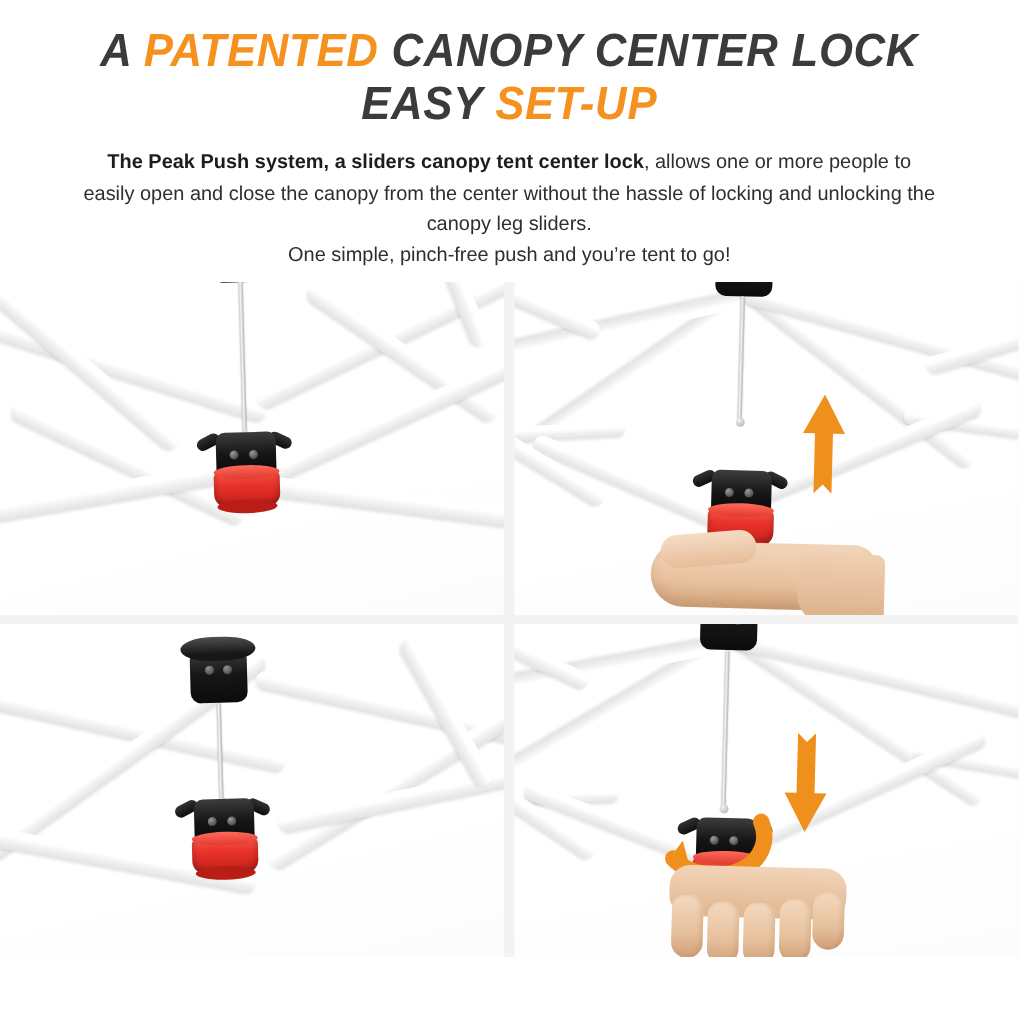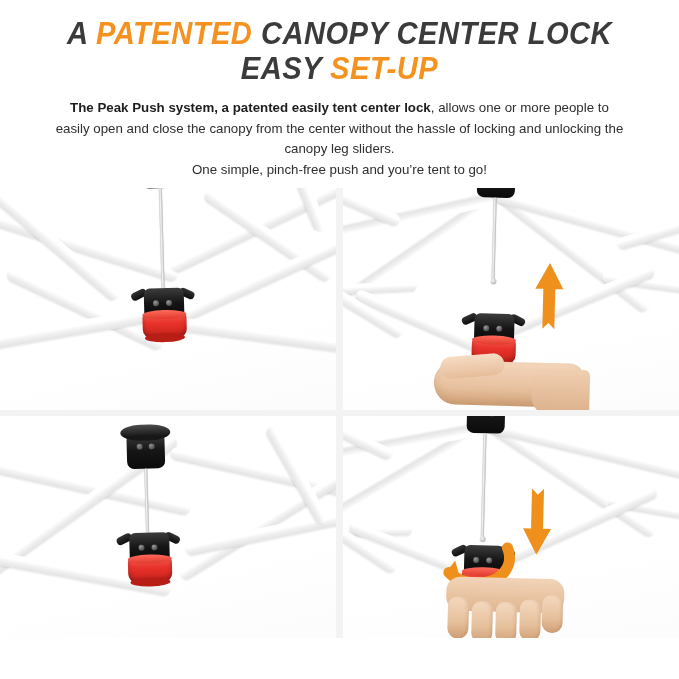--- a/index.html
+++ b/index.html
@@ -207,21 +207,21 @@
 
 <div class="page">
 
   <div class="header">
     <div class="headline">
       <span><span>A </span><span class="accent">PATENTED</span><span> CANOPY CENTER LOCK</span></span>
       <span class="l2"><span>EASY </span><span class="accent">SET-UP</span></span>
     </div>
 
     <p class="body-copy">
-      <span class="lead">The Peak Push system, a patented easily tent center lock</span><span>, allows one or more people to easily open and close the canopy from the center without the hassle of locking and unlocking the canopy leg sliders.</span>
+      <span class="lead">The Peak Push system, a sliders canopy tent center lock</span><span>, allows one or more people to easily open and close the canopy from the center without the hassle of locking and unlocking the canopy leg sliders.</span>
       <br>
       <span>One simple, pinch-free push and you’re tent to go!</span>
     </p>
   </div>
 
   <div class="grid">
 
     <div class="cell c-tl">
       <div class="plate">
         <div class="stage">

